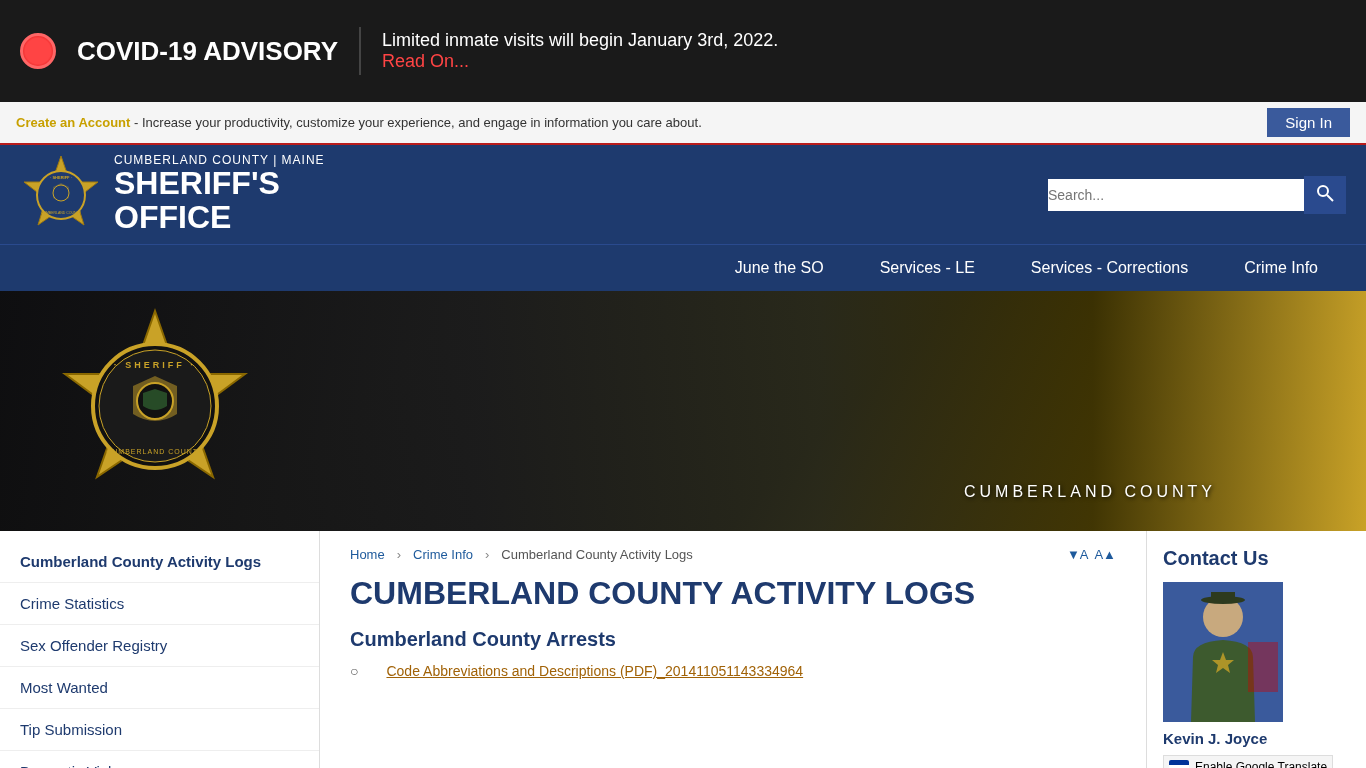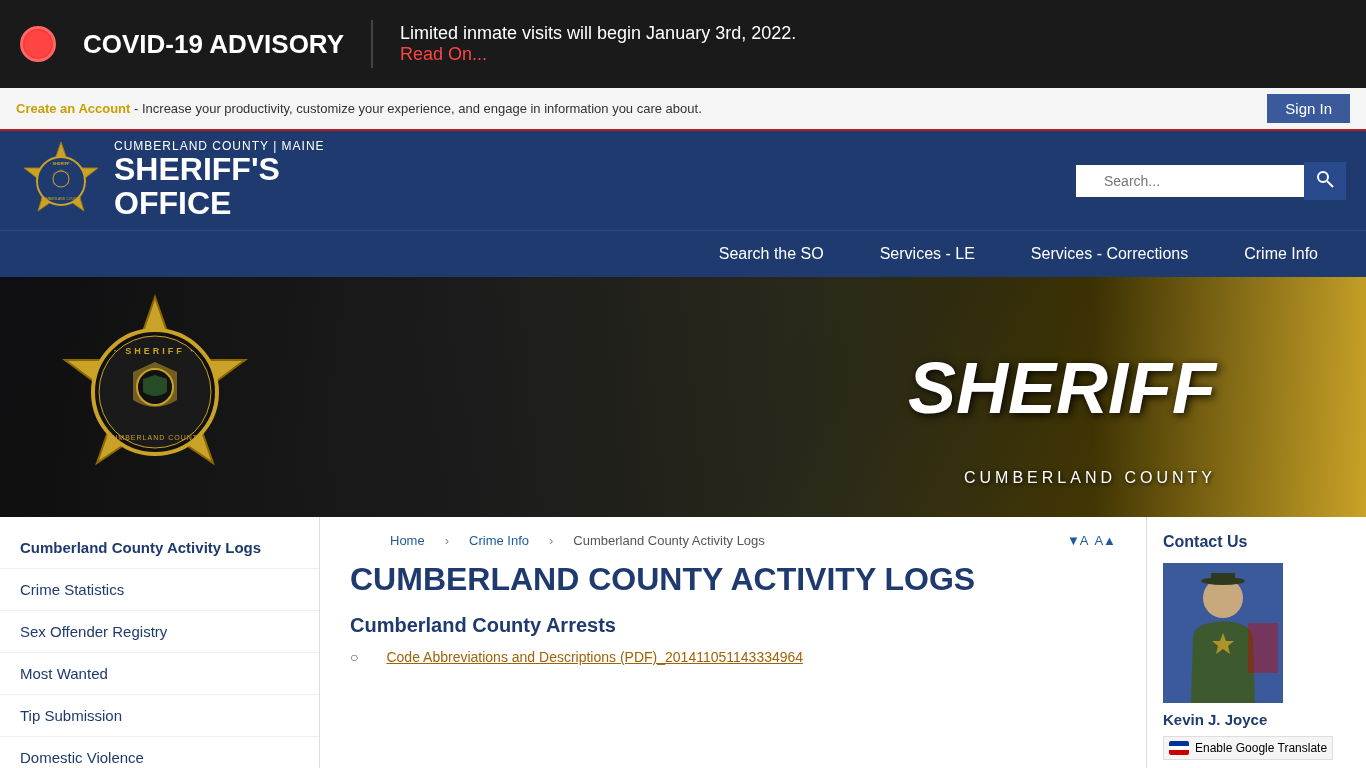--- a/index.html
+++ b/index.html
@@ -3,22 +3,22 @@
   <meta charset="utf-8">
   <style>
     * { margin: 0; padding: 0; box-sizing: border-box; }
     body { font-family: Arial, sans-serif; width: 1366px; min-height: 768px; overflow-x: hidden; background: #f0f0f0; }
 
     
     .covid-banner {
       background: #1a1a1a;
       display: flex;
       align-items: center;
-      padding: 20px 20px;
-      gap: 27px;
+      padding: 27px 20px;
+      gap: 21px;
     }
     .covid-icon {
       width: 36px; height: 36px;
       background: radial-gradient(circle, #ff4444 60%, #cc0000 100%);
       border-radius: 50%;
       border: 3px solid #ff6666;
       flex-shrink: 0;
     }
     .covid-title {
       color: white;
@@ -68,22 +68,22 @@
     .logo-text .county { font-size: 12px; font-weight: normal; letter-spacing: 1px; }
     .logo-text .office { font-size: 32px; font-weight: bold; line-height: 1; }
     .logo-text .suboffice { font-size: 32px; font-weight: bold; color: white; }
 
     
     .search-area {
       display: flex;
       align-items: center;
     }
     .search-input {
-      width: 228px;
-      padding: 8px 28px;
+      width: 256px;
+      padding: 8px 0;
       border: none;
       font-size: 14px;
       color: #999;
       outline: none;
     }
     .search-btn {
       background: #2a4a8e;
       border: none;
       padding: 8px 12px;
       cursor: pointer;
@@ -150,21 +150,21 @@
       min-height: 280px;
     }
     .breadcrumb {
       font-size: 13px;
       color: #555;
       margin-bottom: 12px;
       display: flex;
       align-items: center;
       justify-content: space-between;
     }
-    .breadcrumb-links { display: flex; gap: 20px; align-items: center; margin-left: 40px; }
+    .breadcrumb-links { display: flex; gap: 12px; align-items: center; }
     .breadcrumb-link { color: #1e5a9c; cursor: pointer; text-decoration: none; }
     .breadcrumb-separator { color: #888; }
     .font-controls { display: flex; gap: 6px; align-items: center; font-size: 13px; color: #555; }
     .font-btn { cursor: pointer; color: #1e5a9c; }
 
     .page-title {
       font-size: 32px;
       font-weight: bold;
       color: #1e3a6e;
       margin-bottom: 16px;
@@ -194,21 +194,21 @@
 
     
     .right-panel {
       width: 220px;
       flex-shrink: 0;
       background: white;
       padding: 16px;
       border-left: 1px solid #ddd;
     }
     .contact-title {
-      font-size: 16px;
+      font-size: 20px;
       font-weight: bold;
       color: #1e3a6e;
       margin-bottom: 12px;
     }
     .contact-photo {
       width: 120px;
       height: 140px;
       background: linear-gradient(135deg, #8b4513, #a0522d, #2d5a2d, #1a3a6e);
       margin-bottom: 8px;
       display: flex;
@@ -286,21 +286,21 @@
     <button class="search-btn">
       <svg width="18" height="18" viewBox="0 0 18 18" fill="white">
         <circle cx="7" cy="7" r="5" stroke="white" stroke-width="2" fill="none"></circle>
         <line x1="11" y1="11" x2="17" y2="17" stroke="white" stroke-width="2"></line>
       </svg>
     </button>
   </div>
 </div>
 
 <div class="main-nav">
-  <div class="nav-item">Search the SO</div>
+  <div class="nav-item">June the SO</div>
   <div class="nav-item">Services - LE</div>
   <div class="nav-item">Services - Corrections</div>
   <div class="nav-item">Crime Info</div>
 </div>
 
 <div class="hero">
 
   <div style="position:absolute;left:0;top:0;width:100%;height:100%;background:linear-gradient(to right, #0d0d0d 0%, #1a1a1a 35%, #2a2a1a 60%, #3a3000 80%, #c9a227 100%);opacity:0.9;"></div>
 
   <svg style="position:absolute;left:55px;top:15px;z-index:2;" width="200" height="200" viewBox="0 0 200 200">
@@ -312,21 +312,20 @@
 
     <text x="100" y="62" text-anchor="middle" fill="#c9a227" font-size="9" font-weight="bold" letter-spacing="3">· SHERIFF ·</text>
     <text x="100" y="148" text-anchor="middle" fill="#c9a227" font-size="7" letter-spacing="1">CUMBERLAND COUNTY</text>
 
     <path d="M78,80 L100,70 L122,80 L122,108 Q100,122 78,108 Z" fill="#c9a227" opacity="0.5"></path>
     <circle cx="100" cy="95" r="18" fill="#111" stroke="#c9a227" stroke-width="2"></circle>
 
     <path d="M88,87 L100,83 L112,87 L112,100 Q100,108 88,100 Z" fill="#2d5a2d" opacity="0.8"></path>
   </svg>
 
-  <div style="position:absolute;right:150px;top:70px;font-size:72px;font-weight:900;color:white;font-style:italic;text-shadow:2px 2px 8px rgba(0,0,0,0.9);font-family:Arial,sans-serif;">SHERIFF</div>
   <div style="position:absolute;right:150px;bottom:30px;font-size:16px;color:white;letter-spacing:4px;text-shadow:1px 1px 4px rgba(0,0,0,0.9);">CUMBERLAND COUNTY</div>
 </div>
 
 <div class="content-area">
 
   <div class="sidebar">
     <div class="sidebar-item active">Cumberland County Activity Logs</div>
     <div class="sidebar-item">Crime Statistics</div>
     <div class="sidebar-item">Sex Offender Registry</div>
     <div class="sidebar-item">Most Wanted</div>

